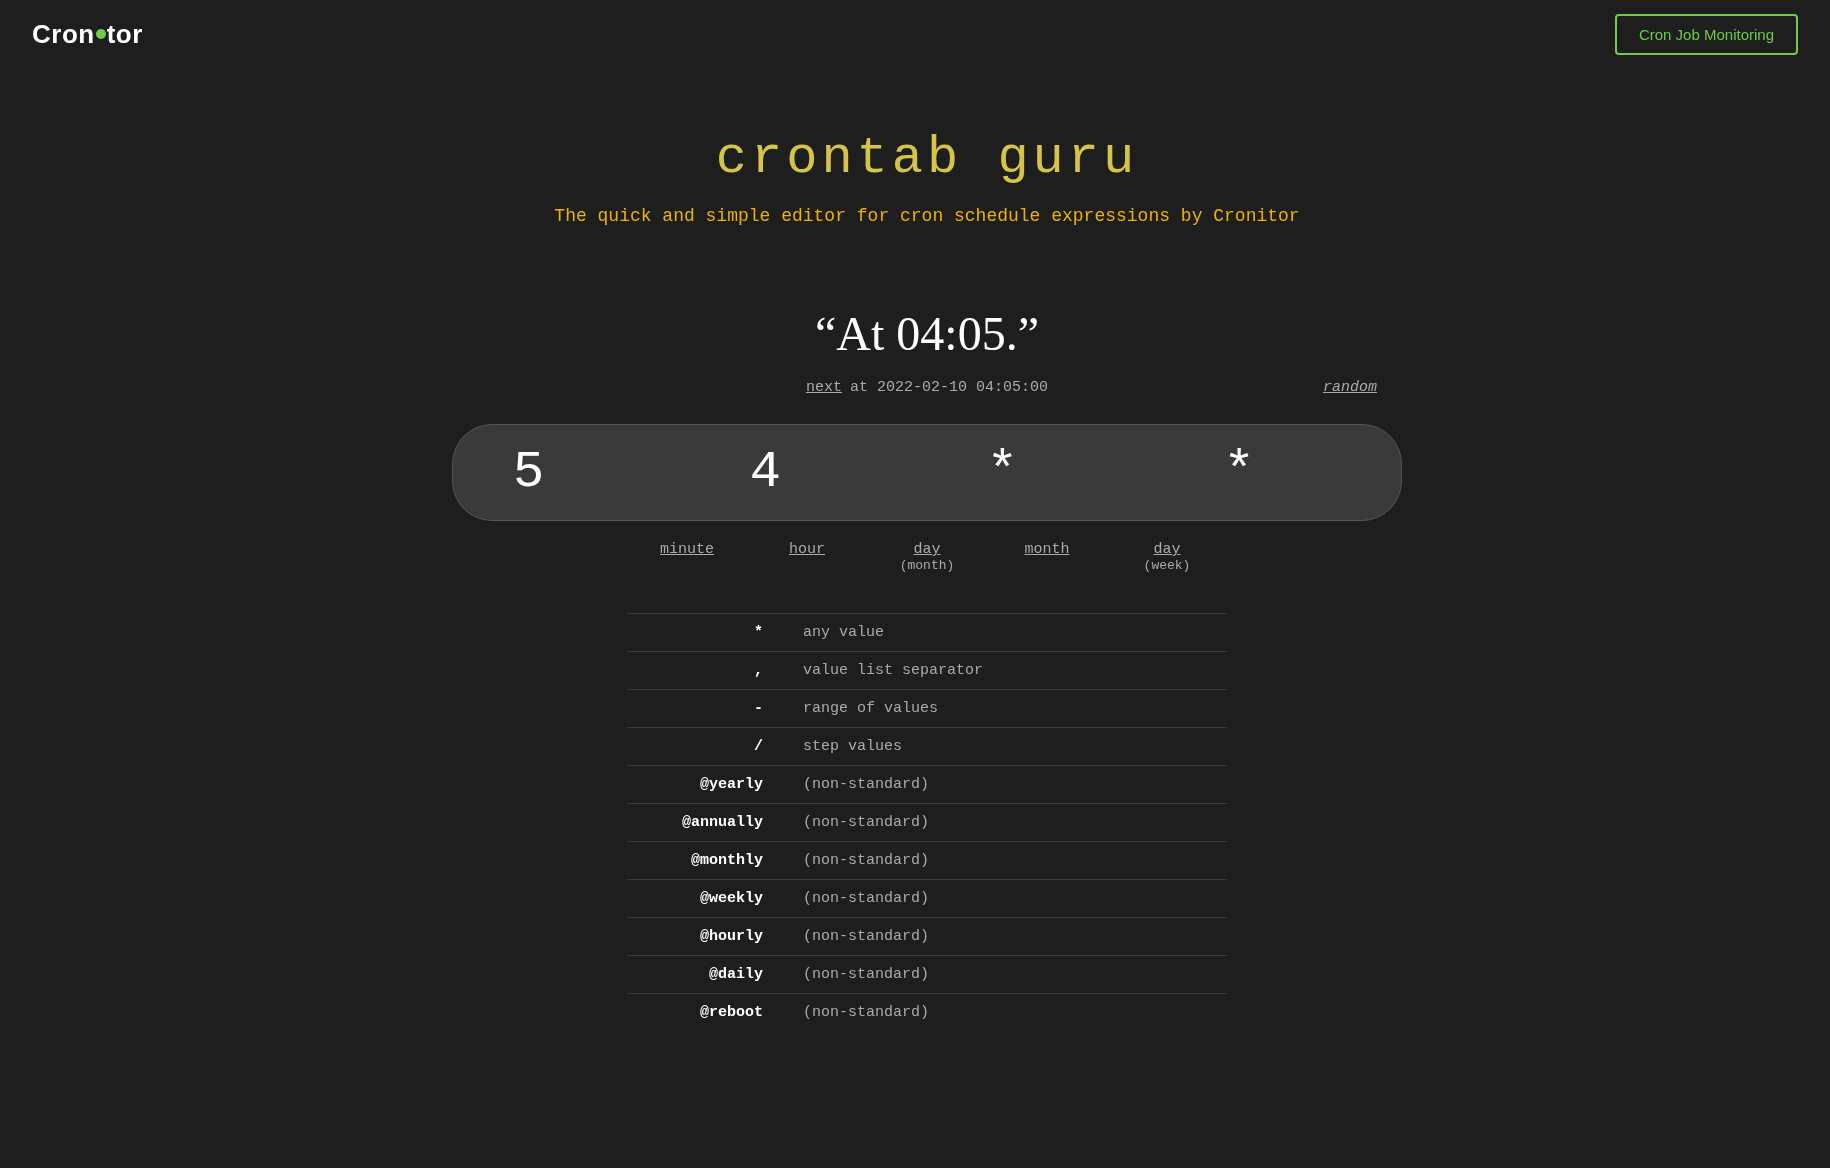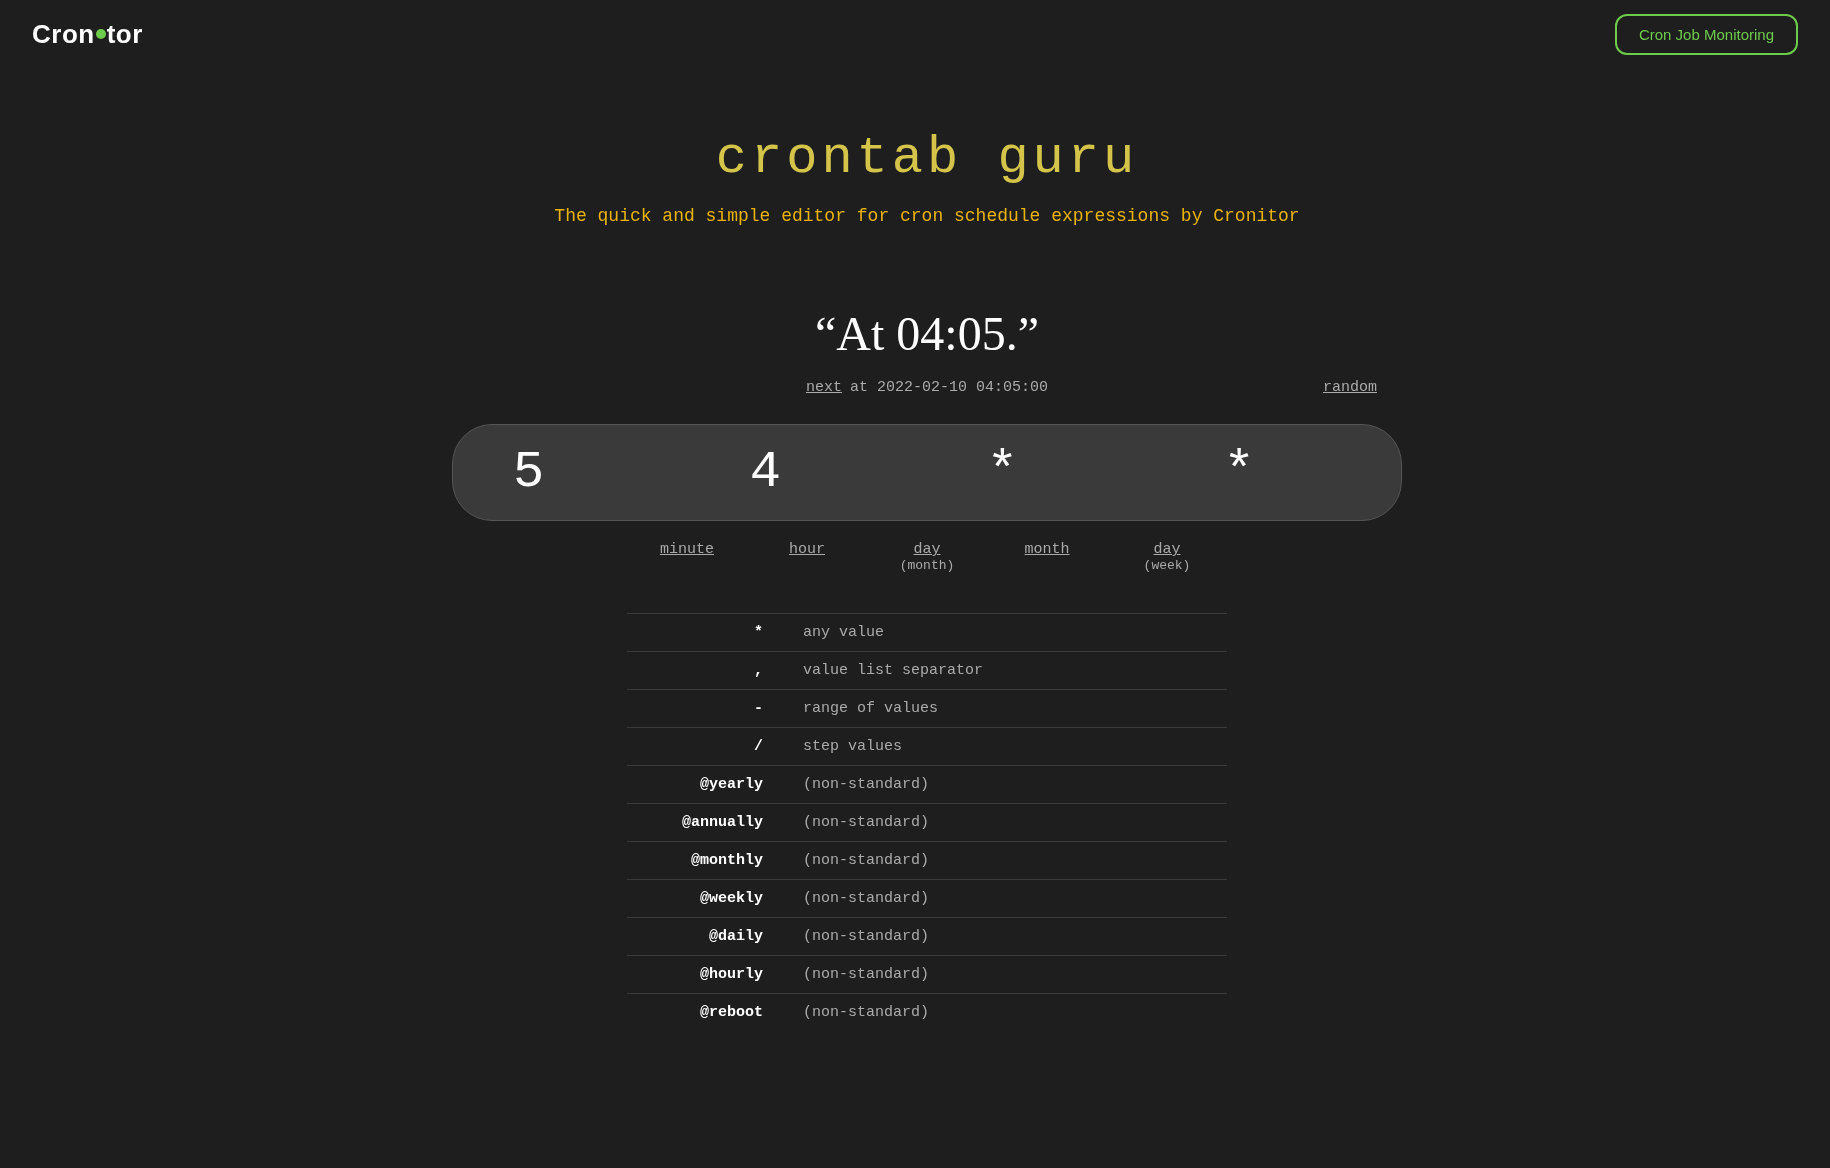--- a/index.html
+++ b/index.html
@@ -51,21 +51,21 @@
     }
 
     .cron-job-btn {
       border: 2px solid #6dcc4a;
       background: transparent;
       color: #6dcc4a;
       padding: 10px 22px;
       font-family: Arial, sans-serif;
       font-size: 15px;
       cursor: pointer;
-      border-radius: 12px;
+      border-radius: 4px;
     }
 
     
     .main {
       display: flex;
       flex-direction: column;
       align-items: center;
       padding-top: 60px;
       padding-left: 24px;
     }
@@ -110,20 +110,21 @@
       text-decoration: underline;
       cursor: pointer;
     }
 
     .random-link {
       position: absolute;
       right: 0;
       color: #aaaaaa;
       text-decoration: underline;
       cursor: pointer;
+      font-style: italic;
     }
 
     .cron-input-container {
       width: 950px;
       background-color: #3a3a3a;
       border-radius: 40px;
       border: 1px solid #555555;
       display: flex;
       align-items: center;
       justify-content: center;
@@ -280,25 +281,25 @@
       </tr>
       <tr>
         <td>@monthly</td>
         <td class="non-standard">(non-standard)</td>
       </tr>
       <tr>
         <td>@weekly</td>
         <td class="non-standard">(non-standard)</td>
       </tr>
       <tr>
+        <td>@hourly</td>
+        <td class="non-standard">(non-standard)</td>
+      </tr>
+      <tr>
         <td>@daily</td>
-        <td class="non-standard">(non-standard)</td>
-      </tr>
-      <tr>
-        <td>@hourly</td>
         <td class="non-standard">(non-standard)</td>
       </tr>
       <tr>
         <td>@reboot</td>
         <td class="non-standard">(non-standard)</td>
       </tr>
     </tbody>
   </table>
 </main>
 

